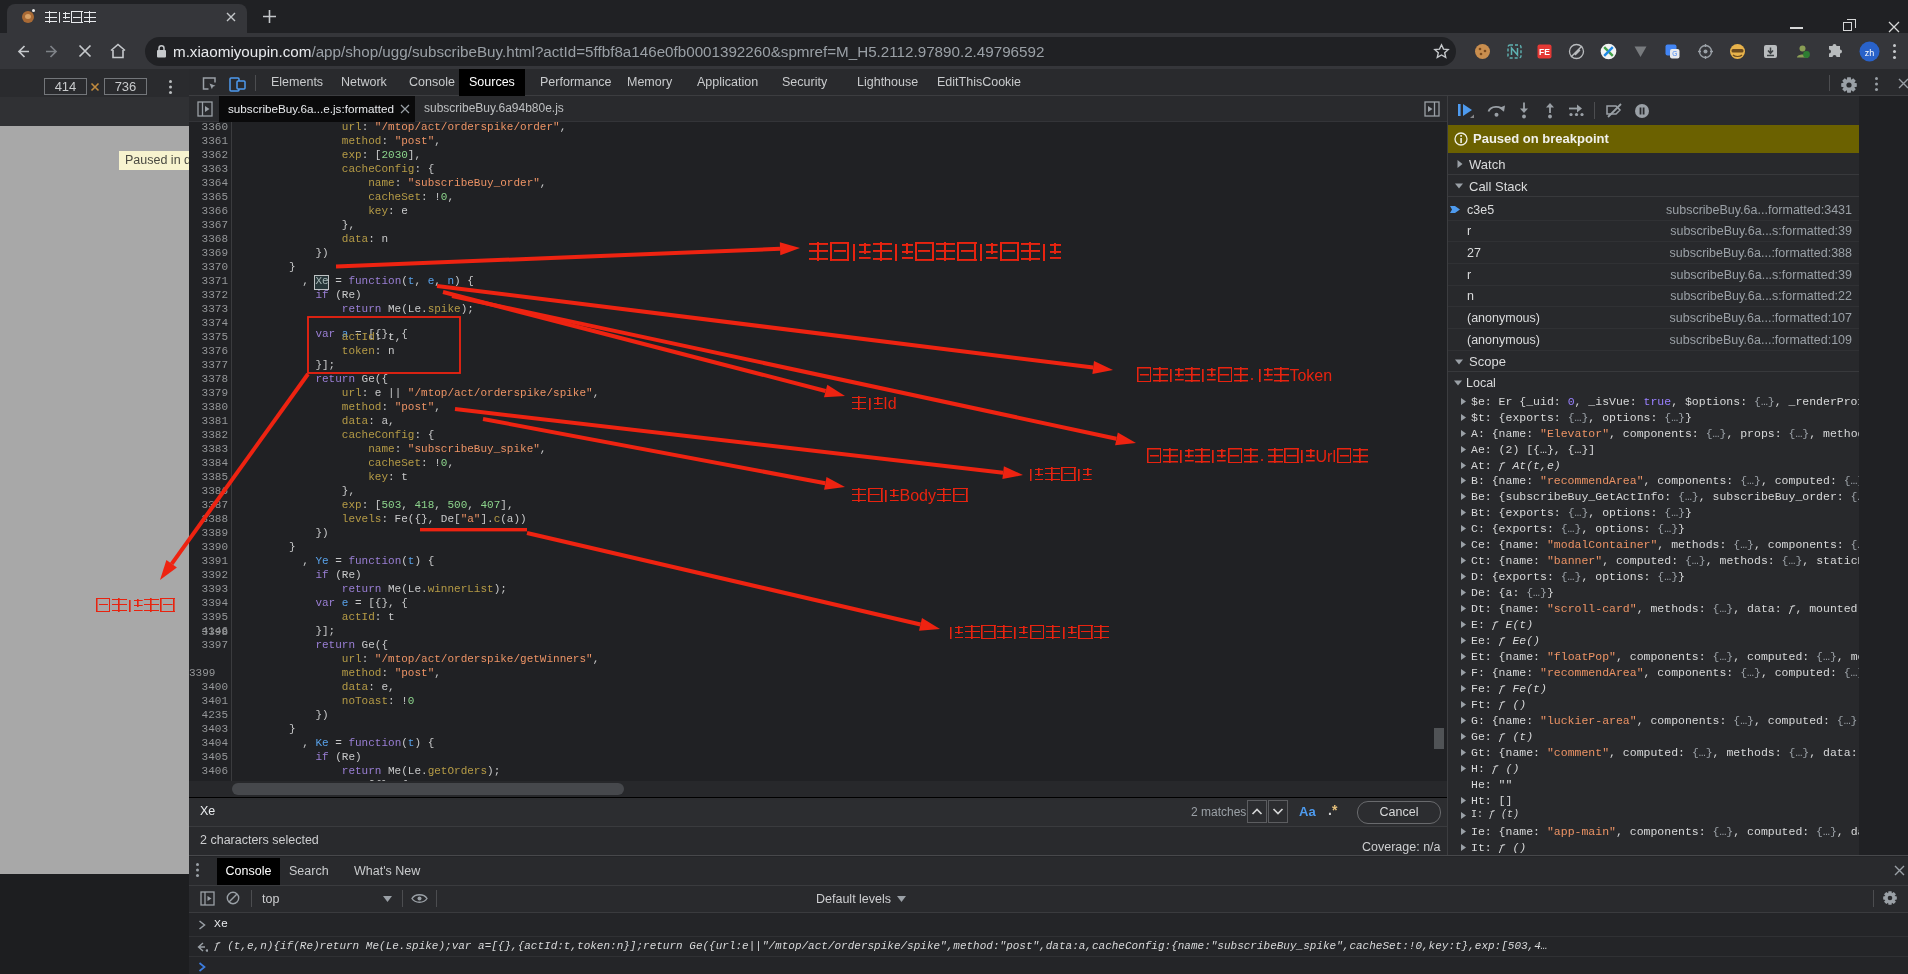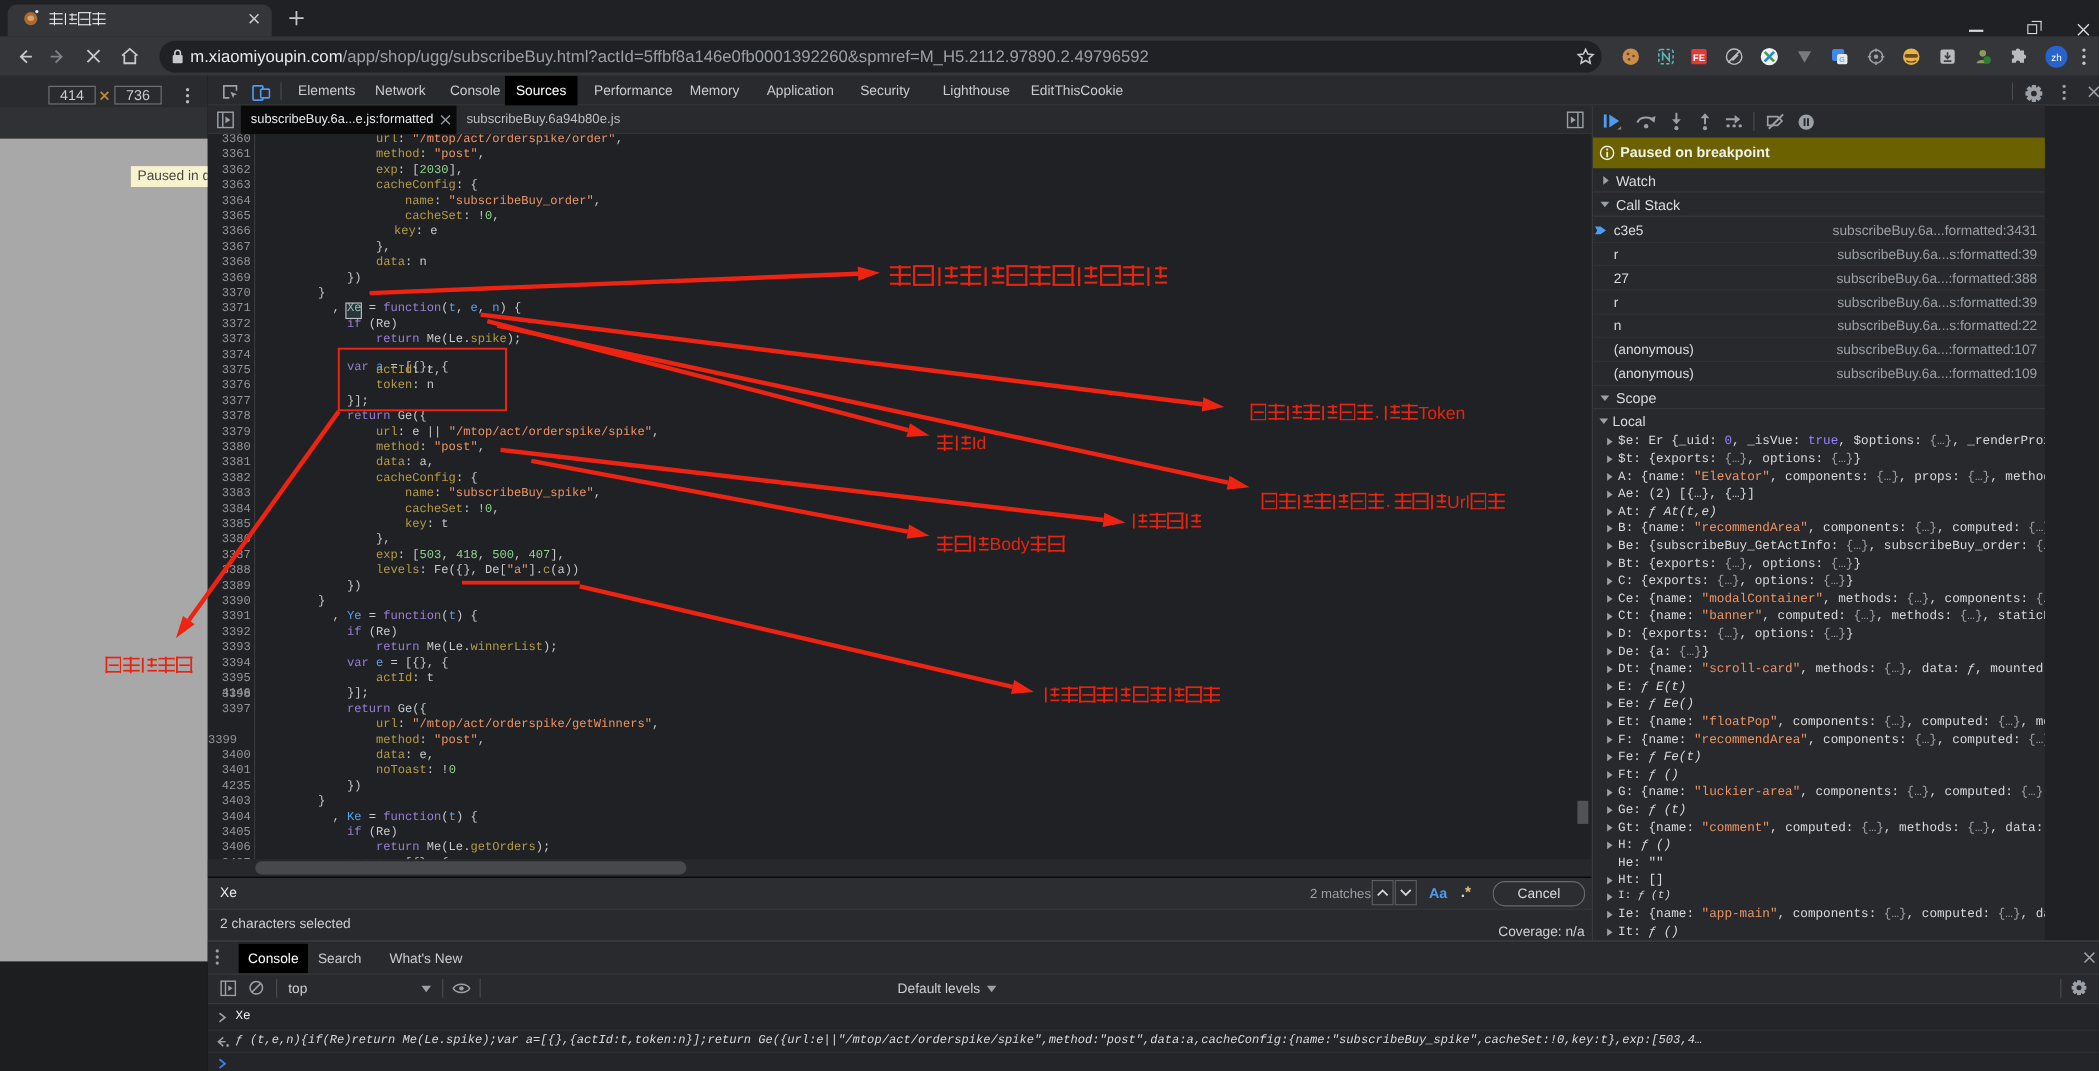--- a/index.html
+++ b/index.html
@@ -225,21 +225,21 @@
     <div class="cl mono" style="left:0;top:614.3px;width:39px;text-align:right;color:#949698">3404</div>
     <div class="cl mono" style="left:0;top:628.3px;width:39px;text-align:right;color:#949698">3405</div>
     <div class="cl mono" style="left:0;top:642.3px;width:39px;text-align:right;color:#949698">3406</div>
     <div class="cl mono" style="left:0;top:656.3px;width:39px;text-align:right;color:#949698">3407</div>
     <div class="cl mono" style="left:100px;top:-1.7px;color:#c8c9ca">        <span class="p">url</span>: <span class="s">"/mtop/act/orderspike/order"</span>,</div>
     <div class="cl mono" style="left:100px;top:12.3px;color:#c8c9ca">        <span class="p">method</span>: <span class="s">"post"</span>,</div>
     <div class="cl mono" style="left:100px;top:26.3px;color:#c8c9ca">        <span class="p">exp</span>: [<span class="n">2030</span>],</div>
     <div class="cl mono" style="left:100px;top:40.3px;color:#c8c9ca">        <span class="p">cacheConfig</span>: {</div>
     <div class="cl mono" style="left:100px;top:54.3px;color:#c8c9ca">            <span class="p">name</span>: <span class="s">"subscribeBuy_order"</span>,</div>
     <div class="cl mono" style="left:100px;top:68.3px;color:#c8c9ca">            <span class="p">cacheSet</span>: !<span class="n">0</span>,</div>
-    <div class="cl mono" style="left:90px;top:82.3px;color:#c8c9ca">            <span class="p">key</span>: e</div>
+    <div class="cl mono" style="left:100px;top:82.3px;color:#c8c9ca">            <span class="p">key</span>: e</div>
     <div class="cl mono" style="left:100px;top:96.3px;color:#c8c9ca">        },</div>
     <div class="cl mono" style="left:100px;top:110.3px;color:#c8c9ca">        <span class="p">data</span>: n</div>
     <div class="cl mono" style="left:100px;top:124.3px;color:#c8c9ca">    })</div>
     <div class="cl mono" style="left:100px;top:138.3px;color:#c8c9ca">}</div>
     <div class="cl mono" style="left:100px;top:152.3px;color:#c8c9ca">  , Xe = <span class="k">function</span>(<span class="v">t</span>, <span class="v">e</span>, <span class="v">n</span>) {</div>
     <div class="cl mono" style="left:100px;top:166.3px;color:#c8c9ca">    <span class="k">if</span> (Re)</div>
     <div class="cl mono" style="left:100px;top:180.3px;color:#c8c9ca">        <span class="k">return</span> Me(Le.<span class="p">spike</span>);</div>
     <div class="cl mono" style="left:100px;top:205px;color:#c8c9ca">    <span class="k">var</span> <span class="v">a</span> = [{}, {</div>
     <div class="cl mono" style="left:100px;top:208.3px;color:#c8c9ca">        <span class="p">actId</span>: t,</div>
     <div class="cl mono" style="left:100px;top:222.3px;color:#c8c9ca">        <span class="p">token</span>: n</div>

